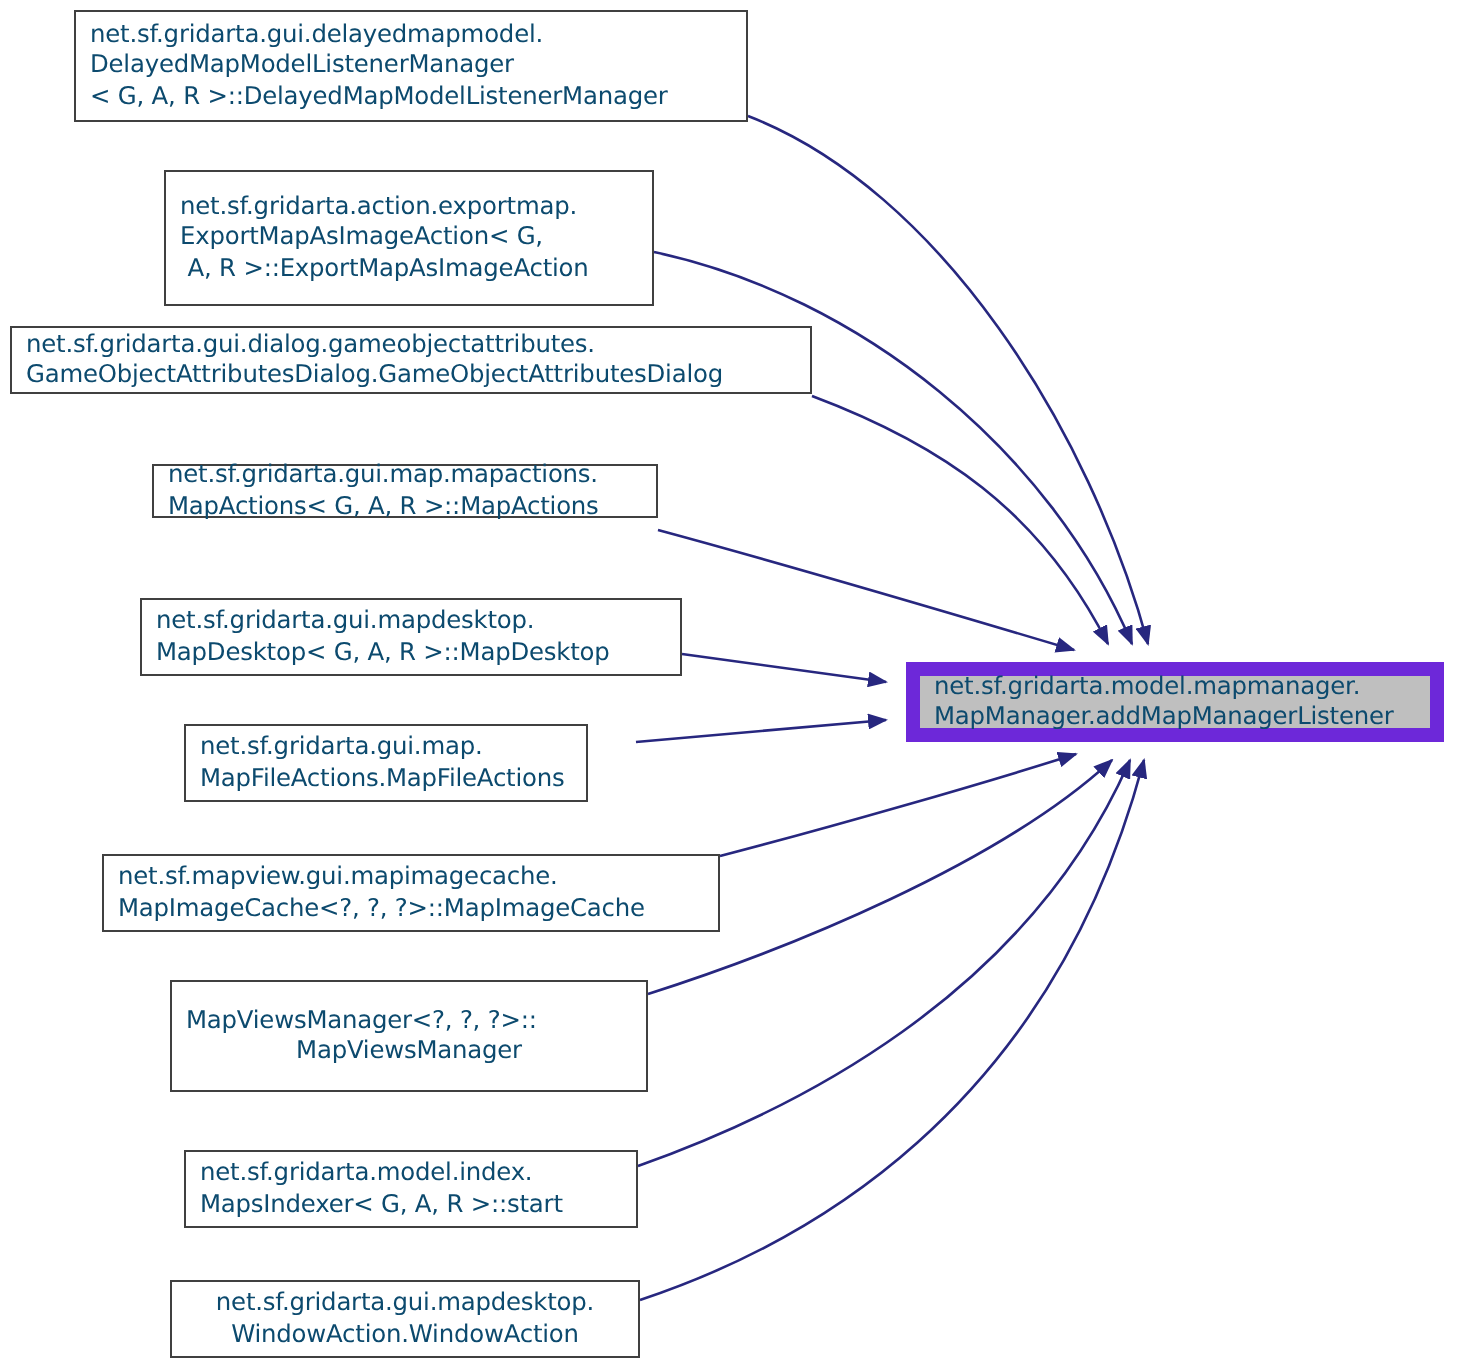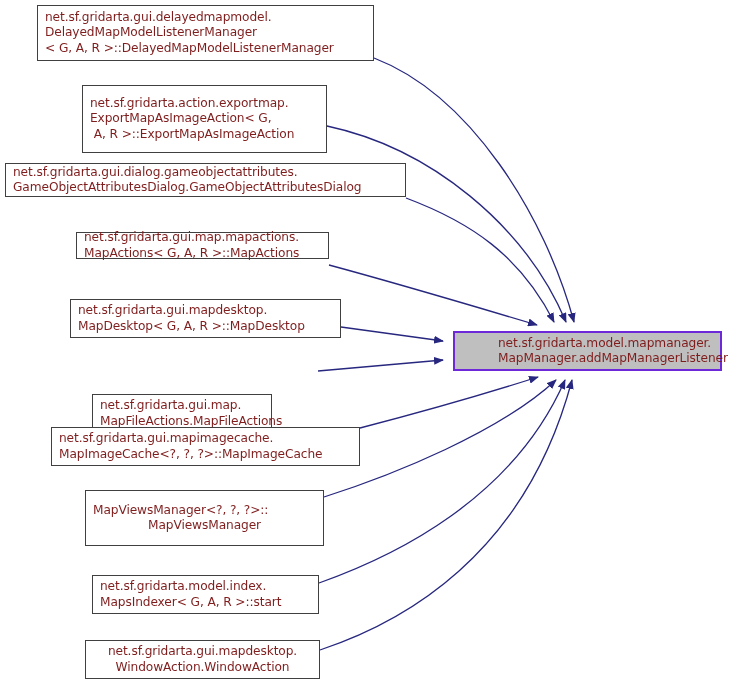--- a/index.html
+++ b/index.html
@@ -24,34 +24,33 @@
     top: 0;
     width: 729px;
     height: 686px;
     pointer-events: none;
   }
   .graph-node {
     position: absolute;
     box-sizing: border-box;
     border: 1px solid #404040;
     background: #ffffff;
-    color: #7f1d1d;
+    color: #0c4a6e;
     font-size: 12.2px;
     line-height: 15.5px;
     display: flex;
     flex-direction: column;
     justify-content: center;
     z-index: 5;
     letter-spacing: -0.1px;
   }
   .graph-node.target-node {
     background: #bfbfbf;
-    border: 2px solid #6d28d9;
+    border: 7px solid #6d28d9;
     z-index: 6;
-    padding-left: 36px;
   }
   .node-line {
     display: block;
     white-space: pre;
   }
   .align-left   { text-align: left;   padding-left: 7px; }
   .align-center { text-align: center; }
 </style>
 </head>
 <body>
@@ -99,26 +98,26 @@
         <span class="node-line align-left">GameObjectAttributesDialog.GameObjectAttributesDialog</span>
       </div>
       <div class="graph-node" style="left: 76px; top: 232px; width: 253px; height: 27px; background: rgb(255, 255, 255);">
         <span class="node-line align-left">net.sf.gridarta.gui.map.mapactions.</span>
         <span class="node-line align-left">MapActions&lt; G, A, R &gt;::MapActions</span>
       </div>
       <div class="graph-node" style="left: 70px; top: 299px; width: 271px; height: 39px; background: rgb(255, 255, 255);">
         <span class="node-line align-left">net.sf.gridarta.gui.mapdesktop.</span>
         <span class="node-line align-left">MapDesktop&lt; G, A, R &gt;::MapDesktop</span>
       </div>
-      <div class="graph-node" style="left: 92px; top: 362px; width: 180px; height: 39px; background: rgb(255, 255, 255); margin-top: 32px;">
+      <div class="graph-node" style="left: 92px; top: 362px; width: 202px; height: 39px; background: rgb(255, 255, 255);">
         <span class="node-line align-left">net.sf.gridarta.gui.map.</span>
         <span class="node-line align-left">MapFileActions.MapFileActions</span>
       </div>
       <div class="graph-node" style="left: 51px; top: 427px; width: 309px; height: 39px; background: rgb(255, 255, 255);">
-        <span class="node-line align-left">net.sf.gridarta.gui.mapimagecache.</span>
+        <span class="node-line align-left">net.sf.mapview.gui.mapimagecache.</span>
         <span class="node-line align-left">MapImageCache&lt;?, ?, ?&gt;::MapImageCache</span>
       </div>
       <div class="graph-node" style="left: 85px; top: 490px; width: 239px; height: 56px; background: rgb(255, 255, 255);">
         <span class="node-line align-left">MapViewsManager&lt;?, ?, ?&gt;::</span>
         <span class="node-line align-center">MapViewsManager</span>
       </div>
       <div class="graph-node" style="left: 92px; top: 575px; width: 227px; height: 39px; background: rgb(255, 255, 255);">
         <span class="node-line align-left">net.sf.gridarta.model.index.</span>
         <span class="node-line align-left">MapsIndexer&lt; G, A, R &gt;::start</span>
       </div>

